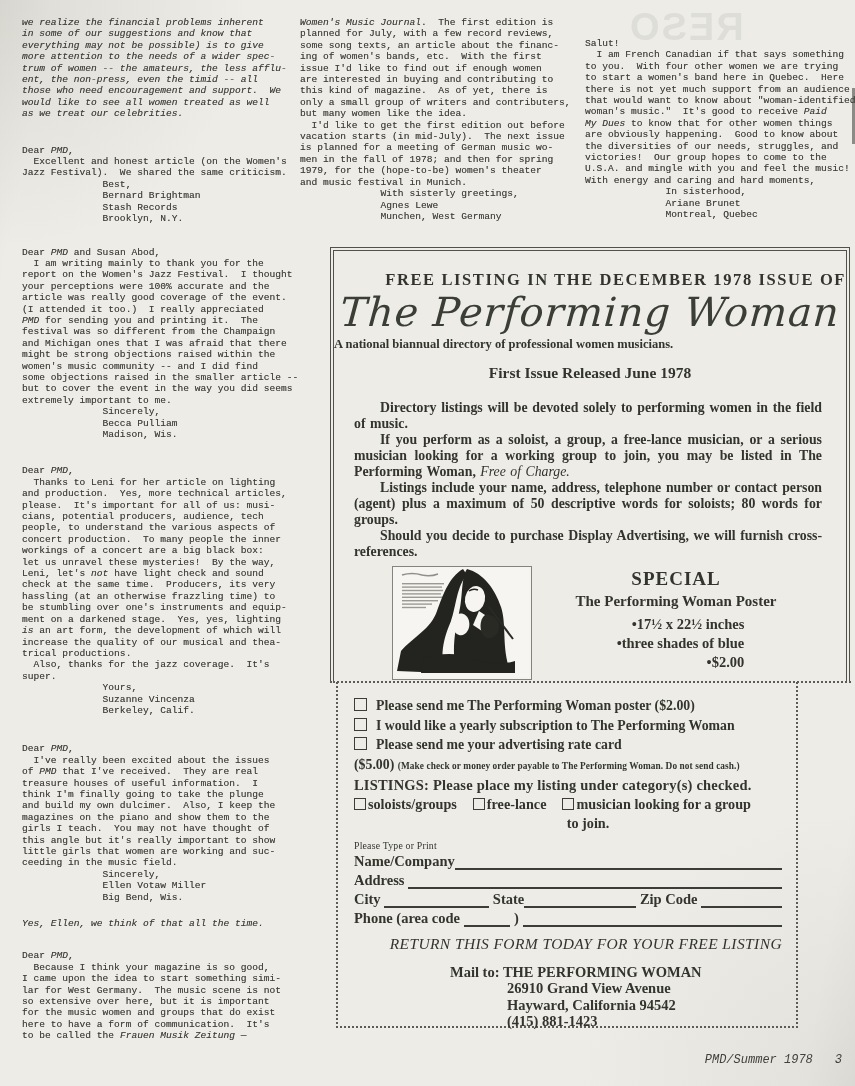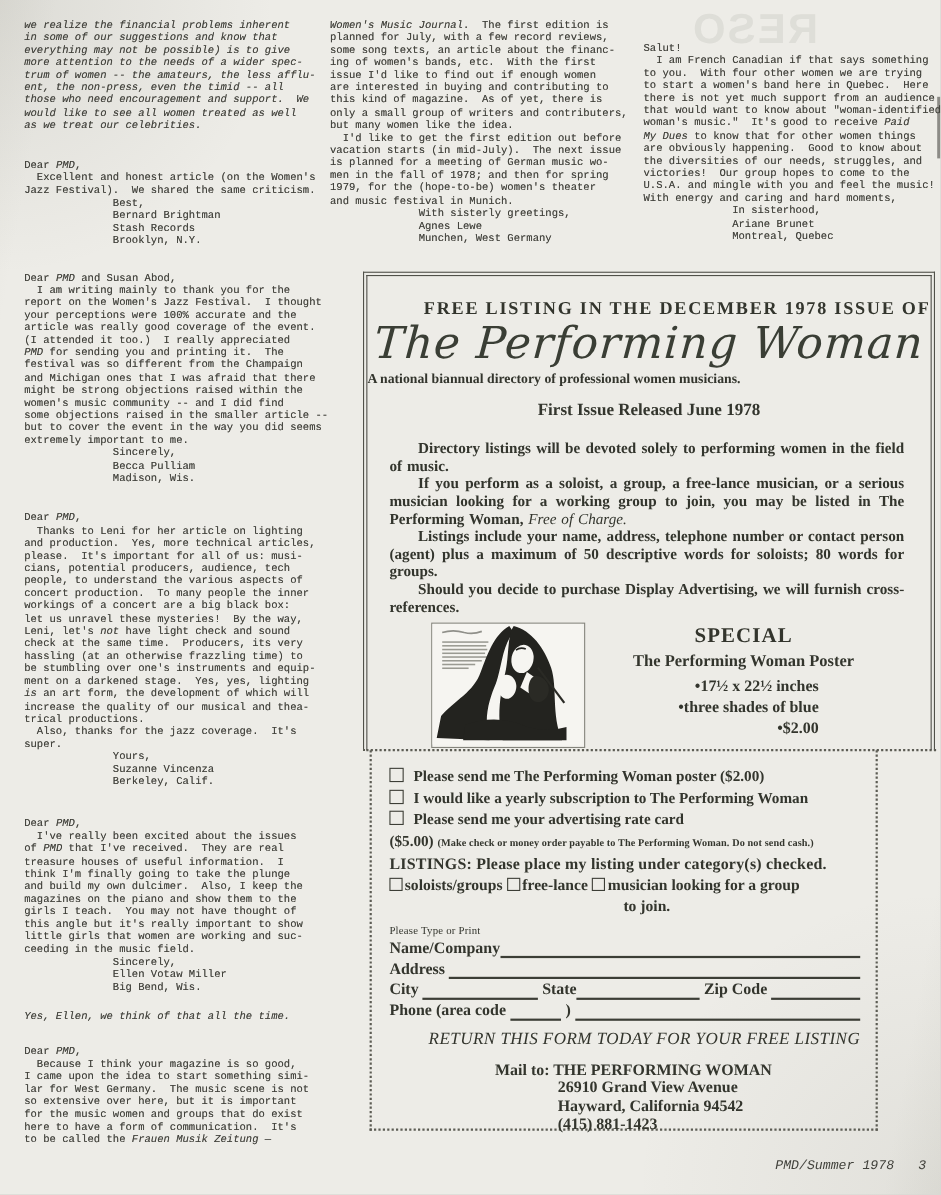--- a/index.html
+++ b/index.html
@@ -79,21 +79,21 @@
   }
   .cb-row{font-weight:bold;font-size:13.8px;line-height:19.5px;}
   .cb{
     display:inline-block;width:11px;height:11px;border:1.5px solid #3c3e36;
     vertical-align:-1px;margin-right:9px;background:transparent;
   }
   .cb.tight{margin-right:2px;width:10px;height:10px;}
   .sub-note{font-weight:bold;font-size:13.8px;line-height:19px;}
   .sub-note small{font-size:9.3px;font-weight:bold;letter-spacing:.1px;}
   .listings{font-weight:bold;font-size:14.5px;line-height:19.5px;letter-spacing:.2px;}
-  .cats{font-weight:bold;font-size:14.2px;line-height:19.5px;display:flex;gap:4px;}
+  .cats{font-weight:bold;font-size:14.2px;line-height:19.5px;display:flex;gap:16px;}
   .to-join{font-weight:bold;font-size:14.2px;line-height:16px;text-align:center;margin-left:40px;}
   .type-print{font-weight:normal;font-size:9.8px;margin-top:9px;letter-spacing:.2px;}
   .frow{display:flex;align-items:flex-end;font-weight:bold;font-size:14.5px;height:18px;margin-top:1px;}
   .frow .lbl{white-space:pre;}
   .fl{border-bottom:2px solid #3c3e36;height:13px;flex:1;}
   .fl.w105{flex:0 0 105px;}
   .fl.w112{flex:0 0 112px;}
   .fl.w46{flex:0 0 46px;margin:0 4px;}
   .return-line{margin-top:8px;text-align:right;font-style:italic;font-size:15.5px;font-weight:normal;letter-spacing:.4px;}
   .mailto{margin-top:11px;margin-left:96px;font-weight:bold;font-size:14.5px;line-height:16.5px;}

